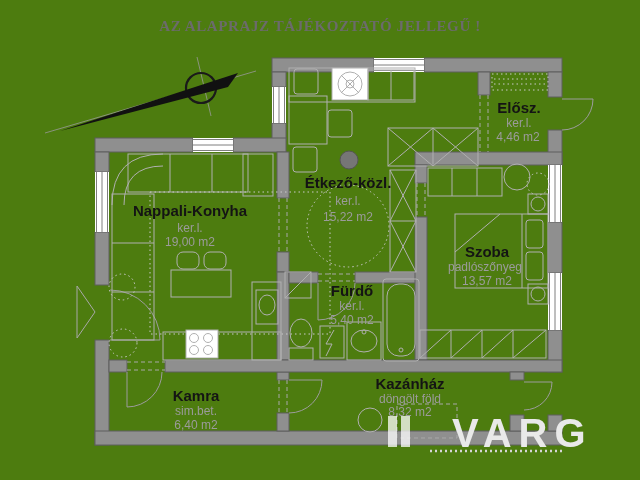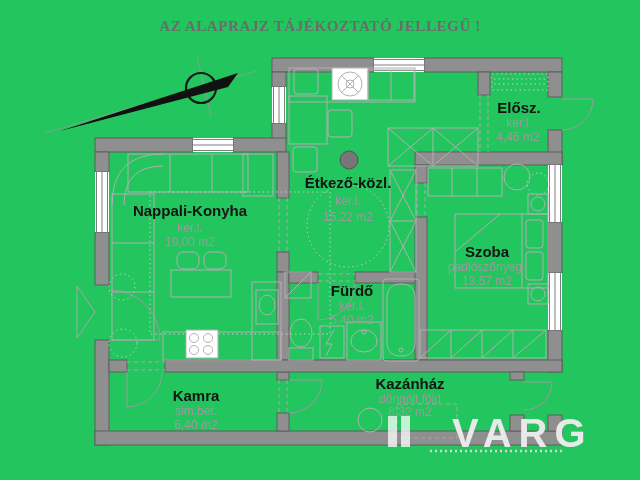--- a/index.html
+++ b/index.html
@@ -1,16 +1,16 @@
 <!DOCTYPE html>
 <html><head>
 <meta charset="utf-8">
 <style>
   html,body{margin:0;padding:0;background:#fff;}
-  #stage{position:relative;width:640px;height:480px;background:#22c55e;overflow:hidden;}
+  #stage{position:relative;width:640px;height:480px;background:#4d7c0f;overflow:hidden;}
   svg{display:block;}
   .wall{fill:#8f8f8f;stroke:#5e5e5e;stroke-width:1;}
   .winbg{fill:#ffffff;stroke:none;}
   .winline{stroke:#7e7e7e;stroke-width:1;}
   .furn{fill:none;stroke:#b0b0b0;stroke-width:1;}
   .furnw{fill:#ffffff;stroke:#b0b0b0;stroke-width:1;}
   .door{fill:none;stroke:#9c9c9c;stroke-width:1;}
   .dash{fill:none;stroke:#a8a8a8;stroke-width:1;stroke-dasharray:4 3;}
   .dots{fill:none;stroke:#c9c9c9;stroke-width:1;stroke-dasharray:1.5 3;}
   .roomname{font:bold 15px "Liberation Sans",sans-serif;fill:#141414;text-anchor:middle;}

